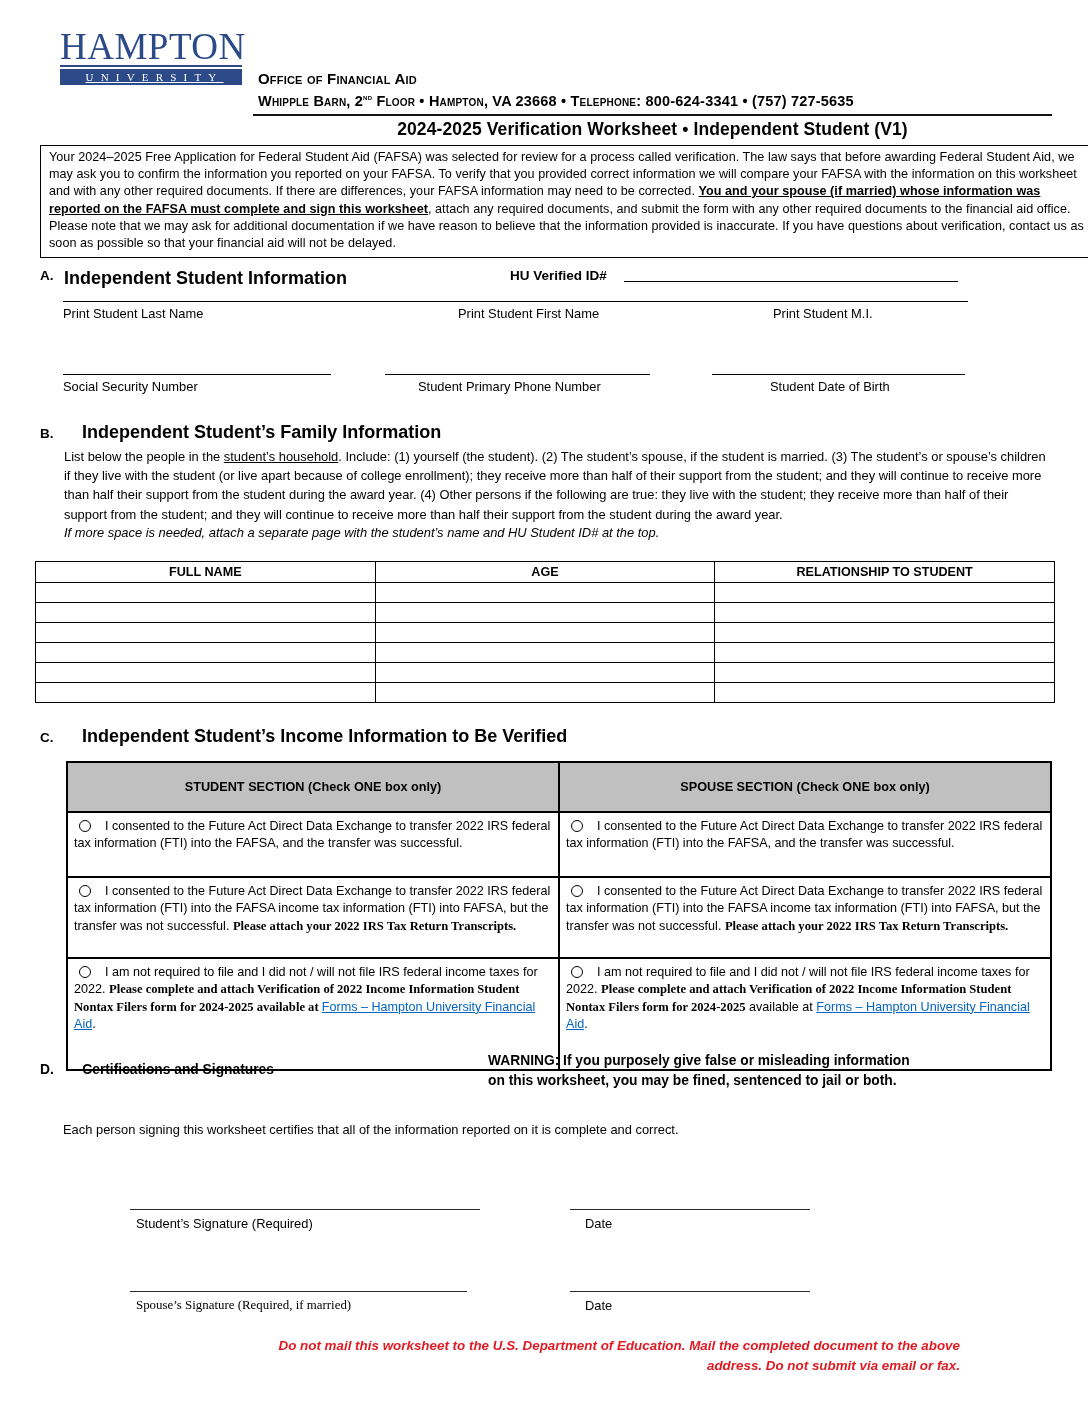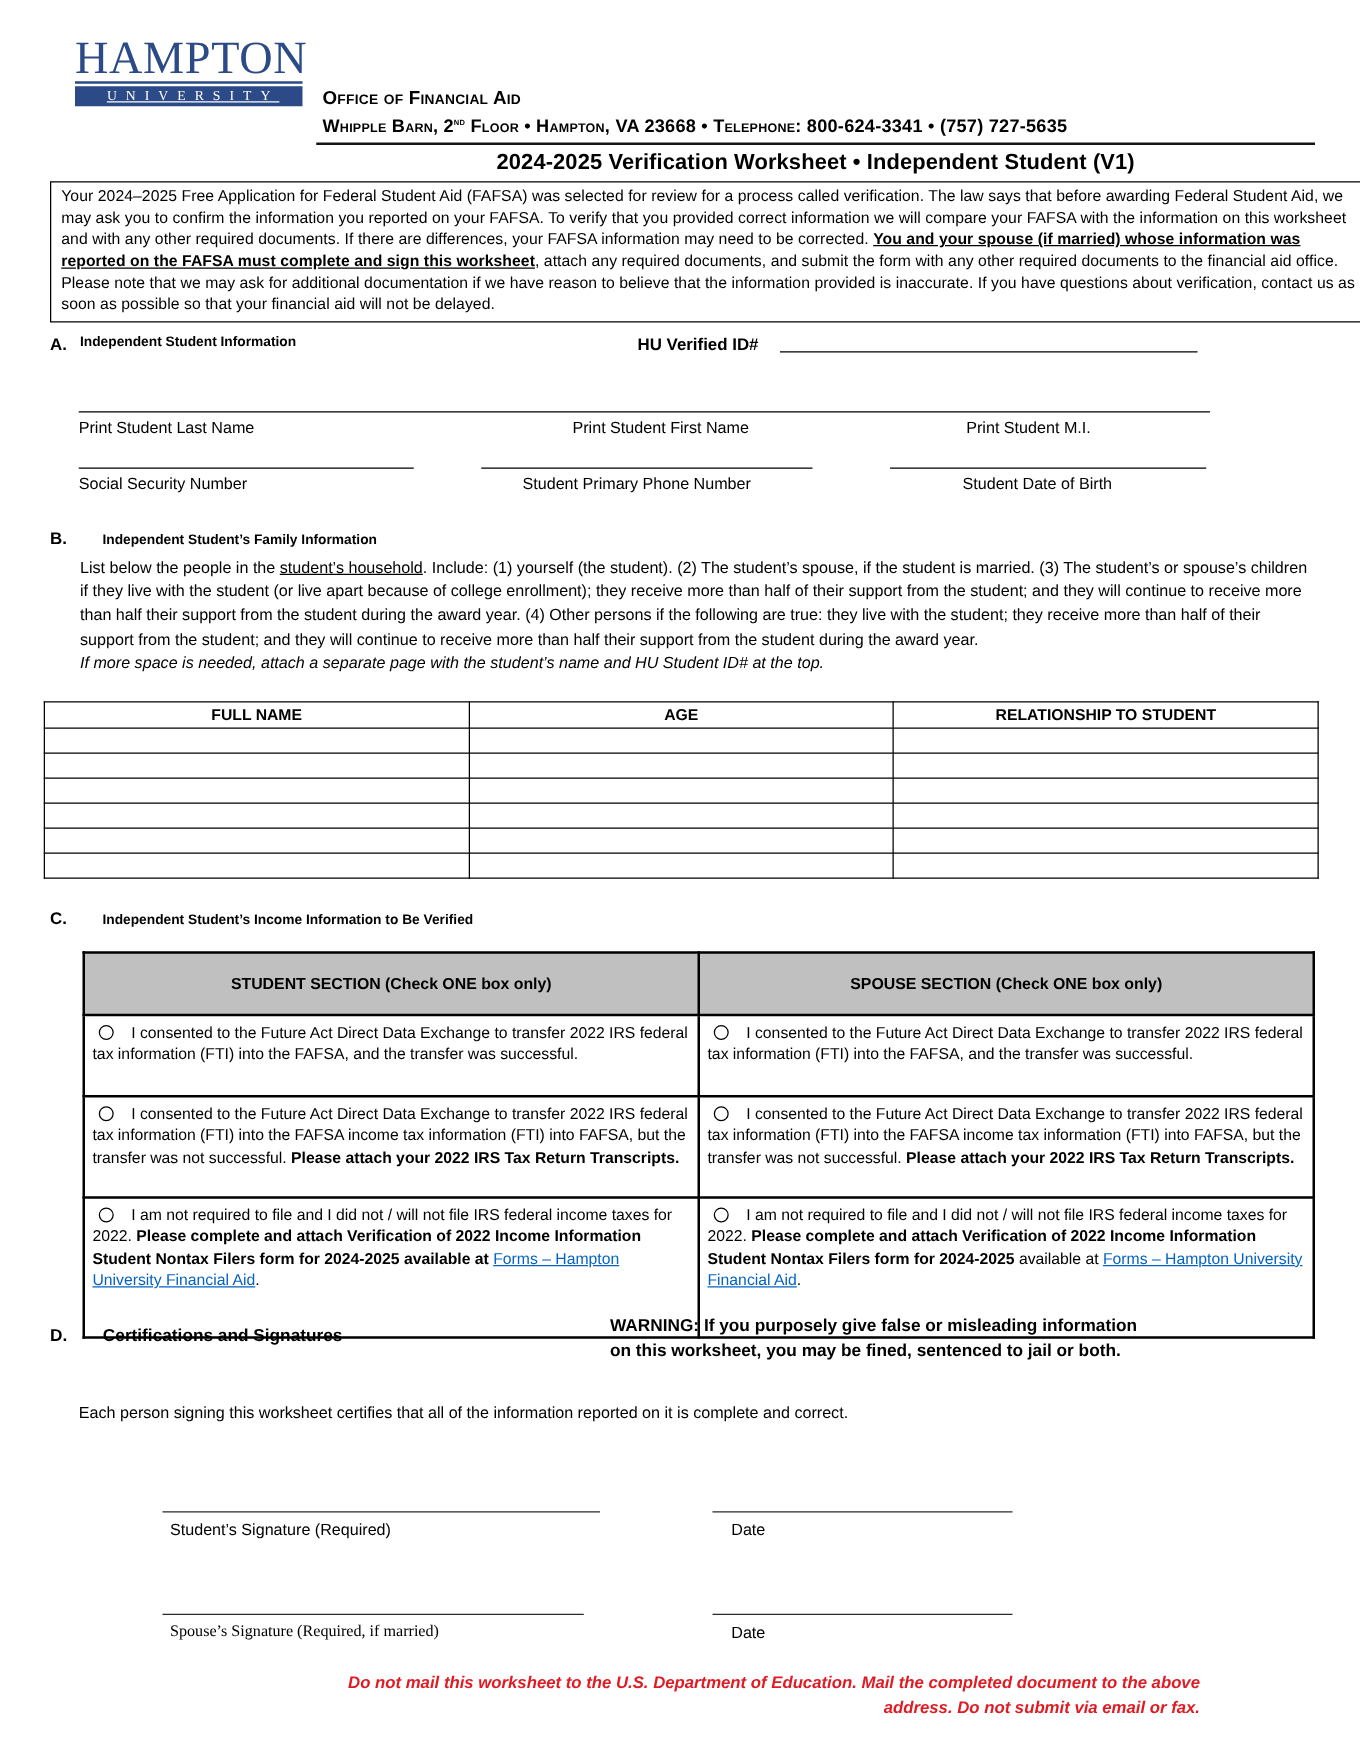--- a/index.html
+++ b/index.html
@@ -5,21 +5,21 @@
   :root{
     --navy:#2b4a87; --red:#df1b23; --link:#0563c1; --gray:#c0c0c0; --ink:#000;
   }
   *{margin:0;padding:0;box-sizing:border-box;}
   html,body{background:#fff;}
   body{
     width:1088px;height:1408px;position:relative;
     font-family:"Liberation Sans","DejaVu Sans",sans-serif;color:var(--ink);
   }
   .abs{position:absolute;}
-  .b{font-weight:bold;}
+  .b{font-weight:bold;font-family:Liberation Serif, serif;}
   .bu{font-weight:bold;text-decoration:underline;}
   .ul{text-decoration:underline;}
 
   
   #logo{left:60px;top:30px;width:182px;}
   #logo .word{
     font-family:"Liberation Serif","DejaVu Serif",serif;font-size:37px;line-height:34px;
     color:var(--navy);letter-spacing:.5px;font-weight:500;text-align:center;
     border-bottom:2px solid var(--navy);padding-bottom:1px;
   }
@@ -35,29 +35,29 @@
   #doc-title{left:253px;top:119px;width:799px;text-align:center;font-size:17.5px;font-weight:bold;letter-spacing:.1px;}
 
   
   #intro{
     left:40px;top:145px;width:1060px;border:1.7px solid #000;
     padding:3px 8px 5px 8px;font-size:12.6px;line-height:17.2px;letter-spacing:.05px;
   }
 
   
   .sec-letter{font-weight:bold;font-size:13.5px;}
-  .sec-title{font-weight:bold;font-size:11px;}
+  .sec-title{font-weight:bold;font-size:18px;}
 
   #secA{left:40px;top:268px;width:1012px;height:18px;}
   #secA .sec-title{position:absolute;left:24px;top:0;}
   #secA .sec-letter{position:absolute;left:0;top:0;}
   #hu-label{position:absolute;left:470px;top:0;font-weight:bold;font-size:13.5px;}
   #hu-line{position:absolute;left:584px;top:-1px;width:334px;height:15px;border-bottom:1.4px solid #000;}
 
-  #name-line{left:63px;top:316px;width:905px;}
+  #name-line{left:63px;top:288px;width:905px;}
   #name-line .line{height:14px;border-bottom:1.8px solid #000;}
   #name-line .labels{display:grid;grid-template-columns:395px 315px 1fr;padding-top:4px;font-size:12.9px;}
 
   .field{top:360px;}
   .field .line{height:15px;border-bottom:1.7px solid #000;}
   .field .lbl{padding-top:4px;font-size:12.9px;white-space:nowrap;}
   #field-ssn{left:63px;width:268px;}
   #field-phone{left:385px;width:265px;}
   #field-phone .lbl{padding-left:33px;}
   #field-dob{left:712px;width:253px;}

